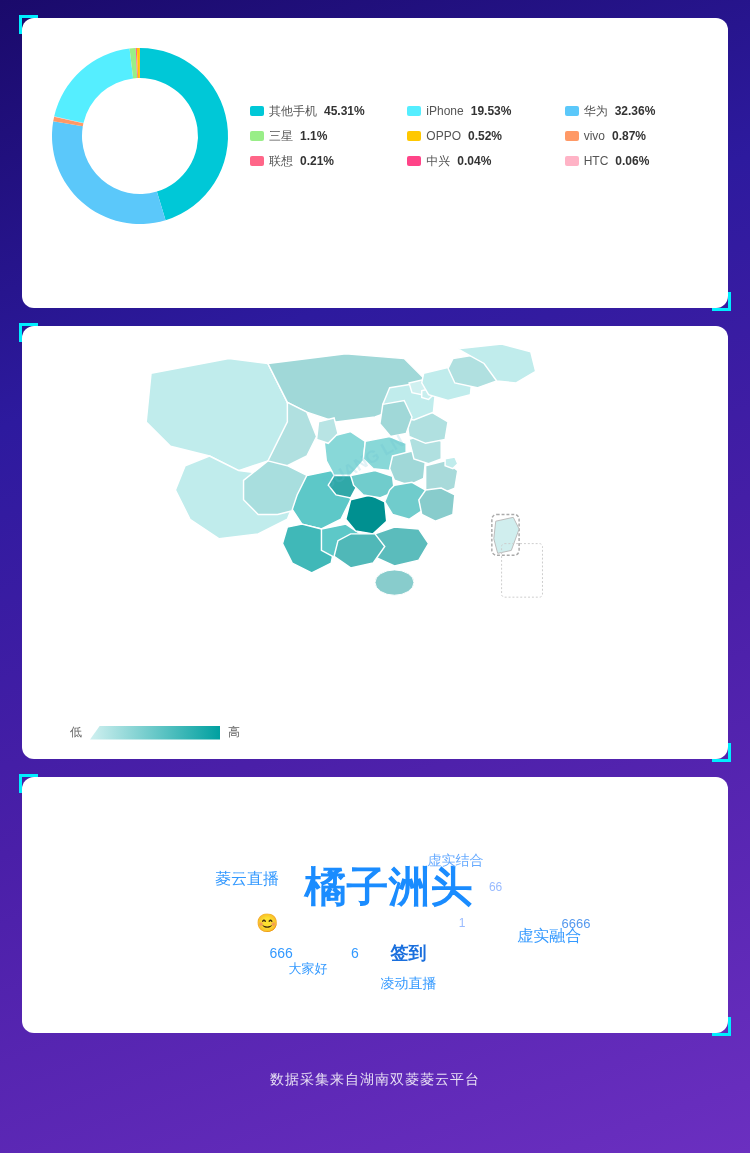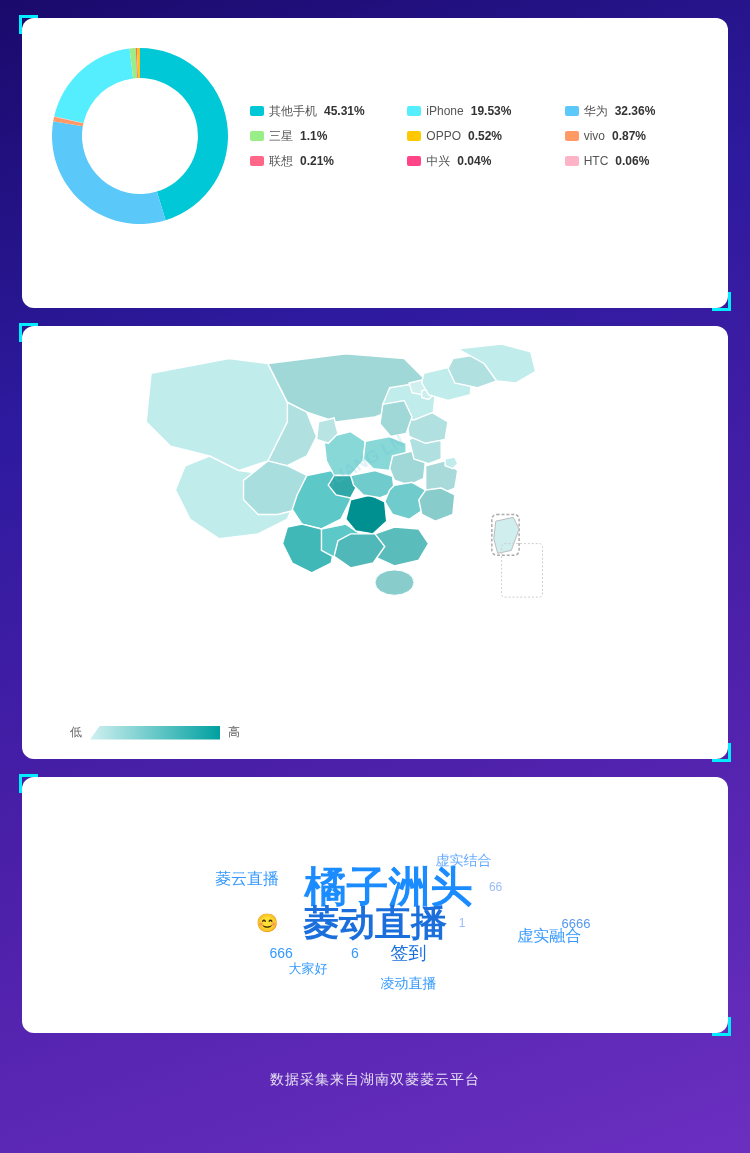--- a/index.html
+++ b/index.html
@@ -281,25 +281,24 @@
       <div style="width:130px;height:14px;background:linear-gradient(to right,#d0f0f0,#00a0a0);clip-path:polygon(10px 0%,100% 0%,100% 100%,0% 100%);"></div>
       <span class="legend-high">高</span>
     </div>
   </div>
 </div>
 
 <div class="panel word-panel">
   <div class="word-cloud" id="word-cloud">
 
   <span class="word" style="left: 52%; top: 42%; font-size: 42px; color: rgb(26, 140, 255); font-weight: 900;">橘子洲头</span>
-      <span class="word" style="left: 50%; top: 58%; font-size: 36px; color: rgb(26, 111, 221); font-weight: 900;">菱动直播</span>
       <span class="word" style="left: 30%; top: 38%; font-size: 16px; color: rgb(51, 153, 255); font-weight: 400; margin-left: 6px;">菱云直播</span>
-      <span class="word" style="left: 62%; top: 30%; font-size: 14px; color: rgb(102, 170, 255); font-weight: 400; margin-left: 8px;">虚实结合</span>
+      <span class="word" style="left: 62%; top: 30%; font-size: 14px; color: rgb(102, 170, 255); font-weight: 400;">虚实结合</span>
       <span class="word" style="left: 76%; top: 64%; font-size: 16px; color: rgb(51, 153, 255); font-weight: 400;">虚实融合</span>
-      <span class="word" style="left: 55%; top: 72%; font-size: 18px; color: rgb(26, 111, 221); font-weight: 400;">签到</span>
+      <span class="word" style="left: 55%; top: 72%; font-size: 18px; color: rgb(26, 111, 221); font-weight: 700;">签到</span>
       <span class="word" style="left: 36%; top: 72%; font-size: 14px; color: rgb(51, 153, 255); font-weight: 400; text-align: center;">666</span>
       <span class="word" style="left: 47%; top: 72%; font-size: 14px; color: rgb(51, 153, 255); font-weight: 400;">6</span>
       <span class="word" style="left: 63%; top: 58%; font-size: 12px; color: rgb(153, 187, 255); font-weight: 400;">1</span>
       <span class="word" style="left: 80%; top: 58%; font-size: 13px; color: rgb(85, 153, 238); font-weight: 400;">6666</span>
       <span class="word" style="left: 68%; top: 42%; font-size: 12px; color: rgb(153, 187, 255); font-weight: 400;">66</span>
       <span class="word" style="left: 40%; top: 79%; font-size: 13px; color: rgb(51, 153, 255); font-weight: 400;">大家好</span>
       <span class="word" style="left: 55%; top: 86%; font-size: 14px; color: rgb(51, 153, 255); font-weight: 400;">凌动直播</span>
       <span class="word" style="left: 34%; top: 58%; font-size: 18px; color: rgb(255, 204, 0); font-weight: 400;">😊</span>
     </div>
 </div>

